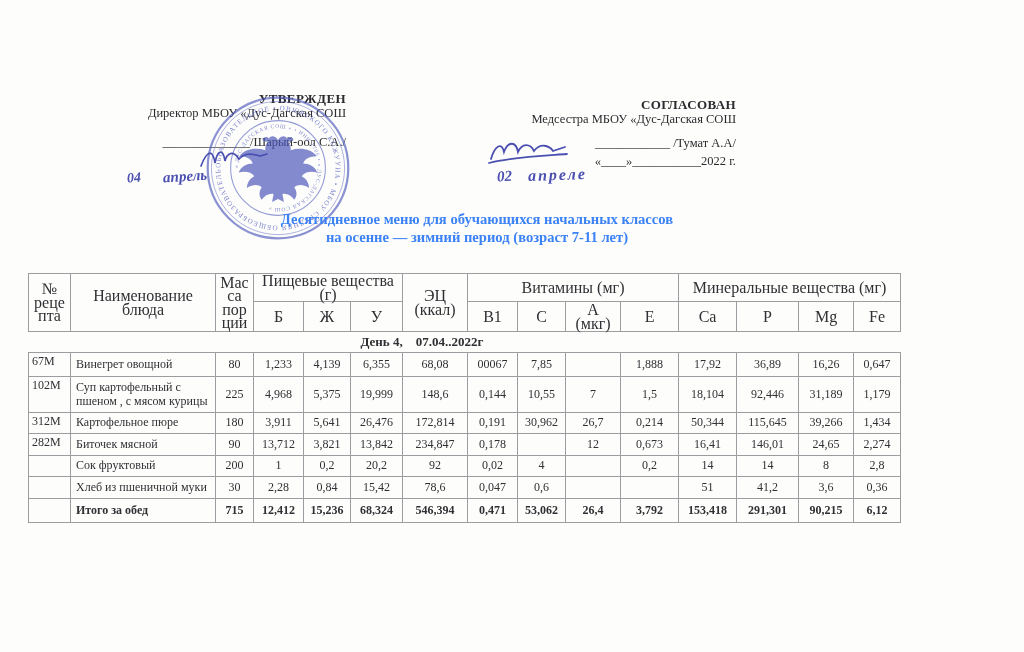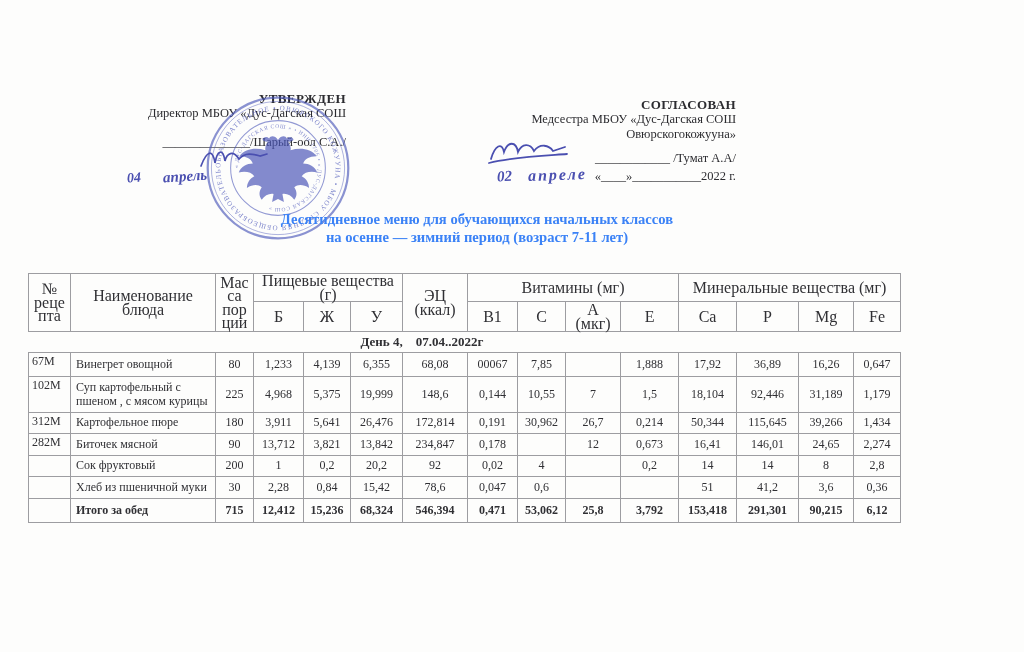--- a/index.html
+++ b/index.html
@@ -54,21 +54,20 @@
 
   <div class="approve" id="approve-left">
     <div class="hdr">УТВЕРЖДЕН</div>
     <div>Директор МБОУ «Дус-Дагская СОШ</div>
     <div class="sig">______________/Шарый-оол С.А./</div>
   </div>
 
   <div class="approve" id="approve-right">
     <div class="hdr">СОГЛАСОВАН</div>
     <div>Медсестра МБОУ «Дус-Дагская  СОШ</div>
-    <div>Овюрскогокожууна»</div>
     <div class="sig" style="margin-top:9px;">____________ /Тумат А.А/</div>
     <div class="date">«____»___________2022 г.</div>
   </div>
 
   <svg id="stamp" viewBox="0 0 200 200">
     <g fill="none" stroke="#4a55b8">
       <circle cx="100" cy="100" r="95" stroke-width="3" opacity=".75"></circle>
       <circle cx="100" cy="100" r="90" stroke-width="1" opacity=".7"></circle>
       <circle cx="100" cy="100" r="64" stroke-width="1.4" opacity=".7"></circle>
     </g>
@@ -259,21 +258,21 @@
     <tr class="total" style="height:24px;">
       <td class="num"></td>
       <td class="dish">Итого за обед</td>
       <td>715</td>
       <td>12,412</td>
       <td>15,236</td>
       <td>68,324</td>
       <td>546,394</td>
       <td>0,471</td>
       <td>53,062</td>
-      <td>25,8</td>
+      <td>26,4</td>
       <td>3,792</td>
       <td>153,418</td>
       <td>291,301</td>
       <td>90,215</td>
       <td>6,12</td>
     </tr>
   </tbody>
     </table>
 </div>
 

